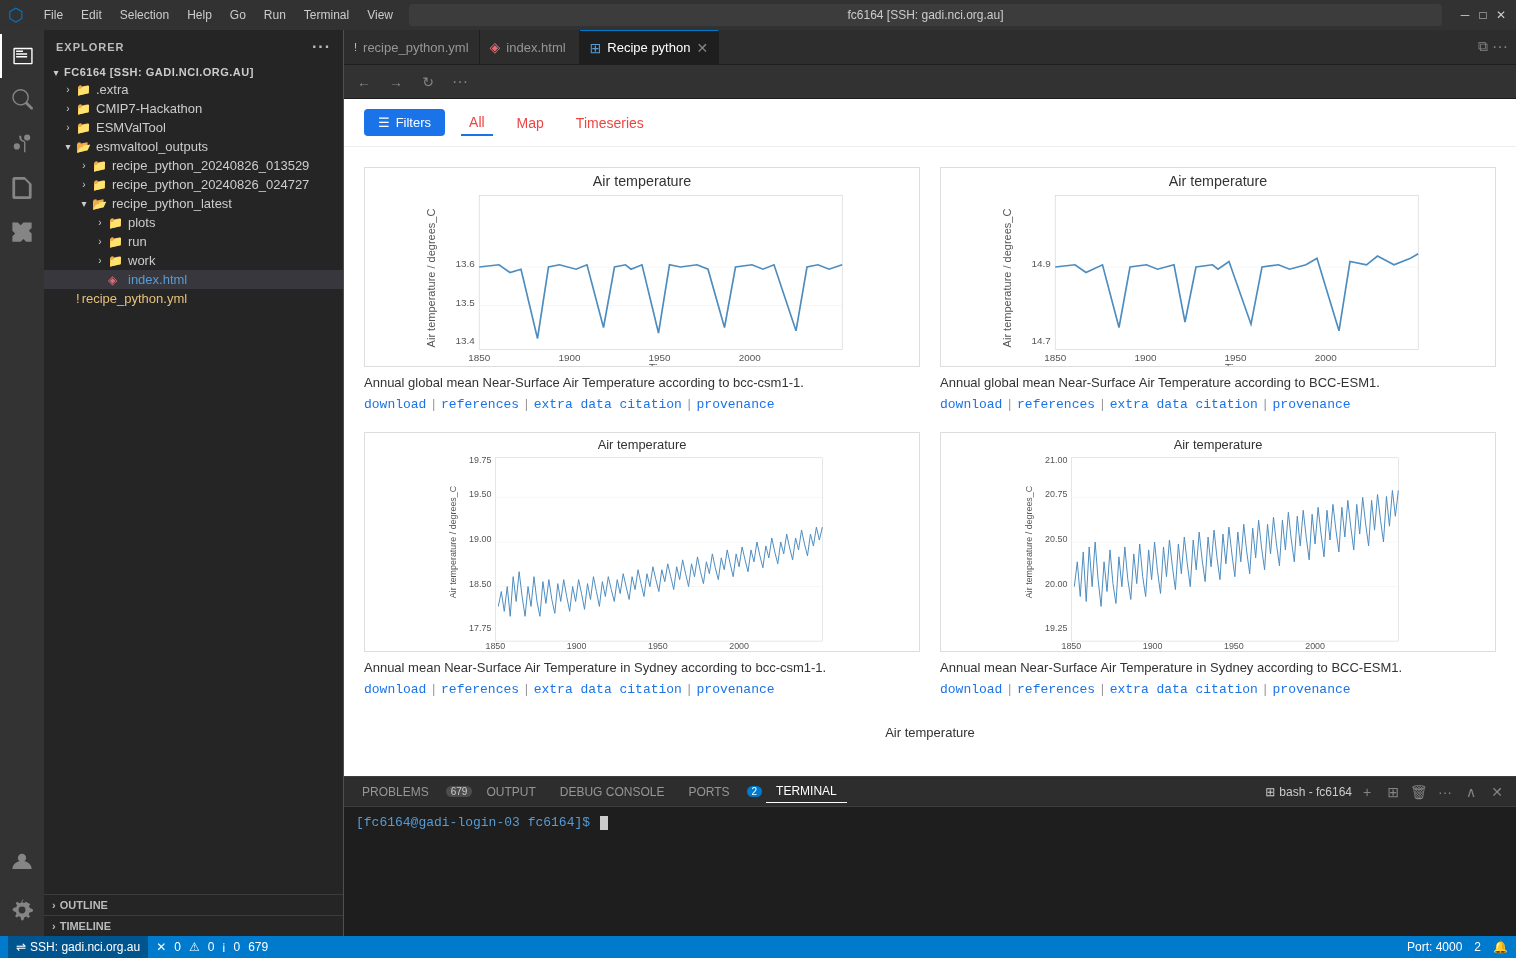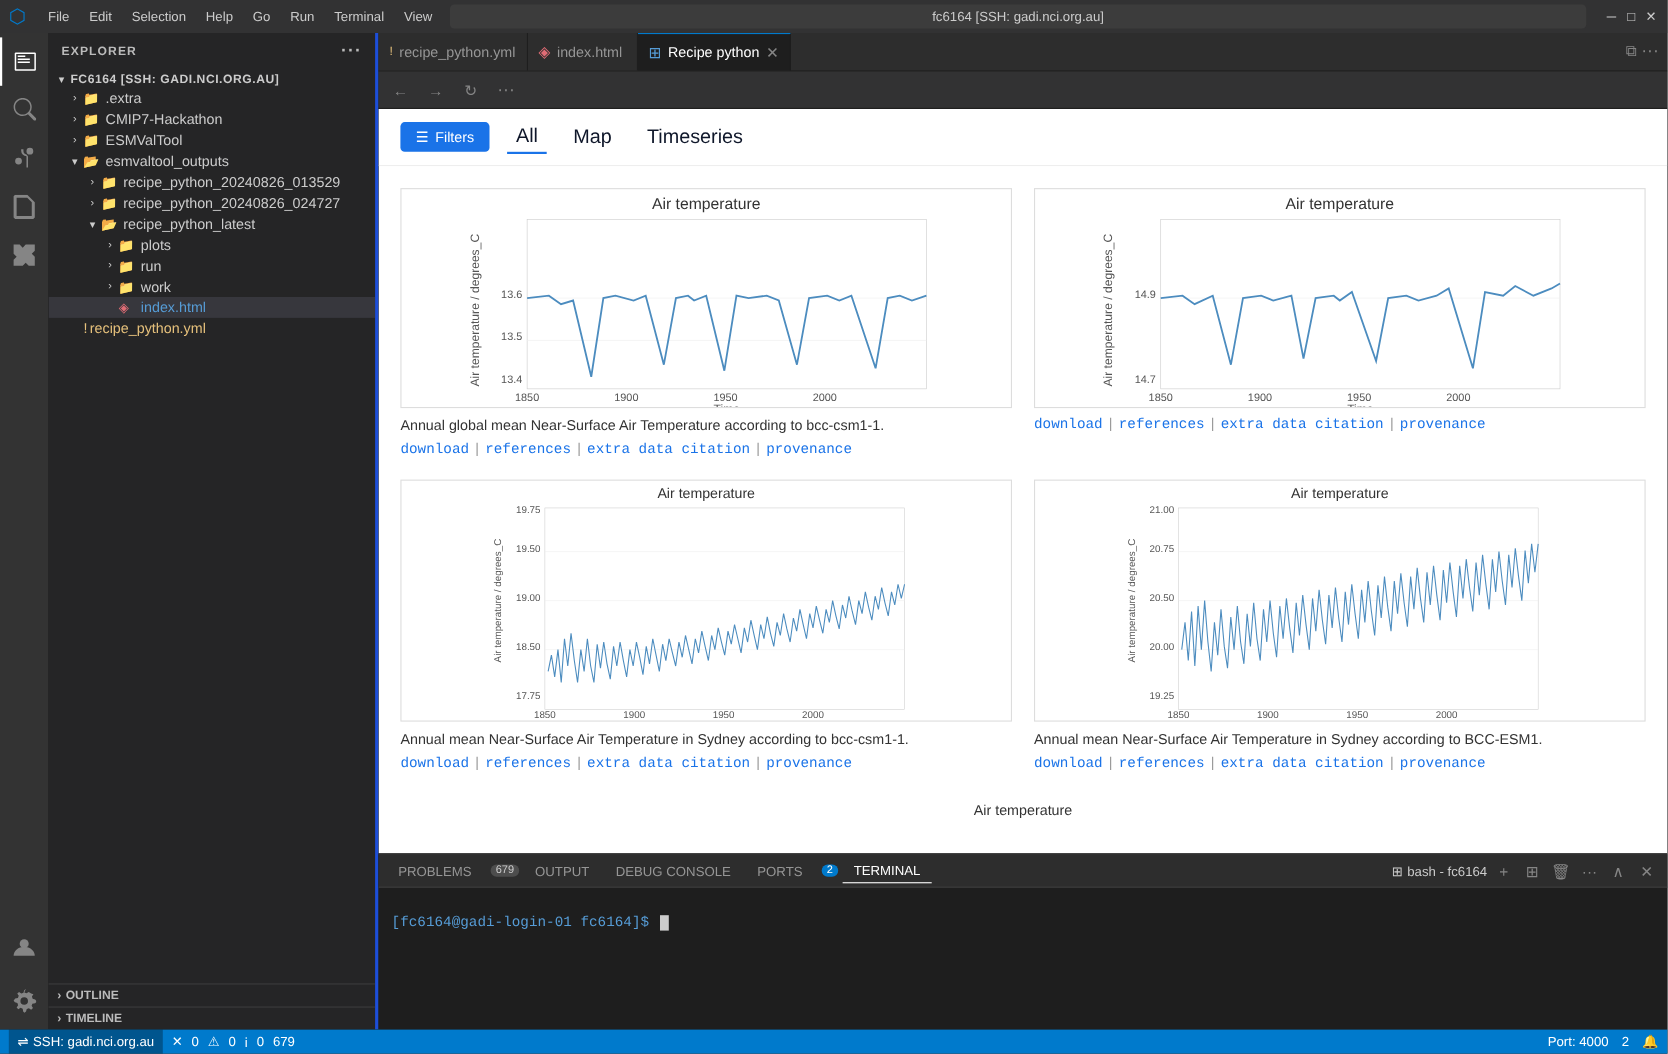--- a/index.html
+++ b/index.html
@@ -15,21 +15,21 @@
 
     
     .main-container { display: flex; flex: 1; overflow: hidden; }
 
     
     .activity-bar { width: 44px; background: #333333; display: flex; flex-direction: column; align-items: center; padding-top: 4px; flex-shrink: 0; }
     .activity-icon { width: 44px; height: 44px; display: flex; align-items: center; justify-content: center; cursor: pointer; color: #858585; font-size: 18px; position: relative; }
     .activity-icon.active { color: #ffffff; border-left: 2px solid #ffffff; }
 
     
-    .sidebar { width: 300px; background: #252526; flex-shrink: 0; display: flex; flex-direction: column; overflow: hidden; border-right: 3px solid #1d4ed8; }
+    .sidebar { width: 300px; background: #252526; flex-shrink: 0; display: flex; flex-direction: column; overflow: hidden; border-right: 1px solid #1d4ed8; }
     .sidebar-header { padding: 8px 12px; font-size: 11px; font-weight: 600; letter-spacing: 1px; text-transform: uppercase; color: #bbbbbb; display: flex; justify-content: space-between; align-items: center; }
     .sidebar-content { flex: 1; overflow-y: auto; font-size: 13px; }
     .tree-item { display: flex; align-items: center; padding: 2px 0 2px 0; cursor: pointer; white-space: nowrap; }
     .tree-item.active { background: #37373d; }
     .tree-indent { display: inline-block; }
     .tree-arrow { width: 16px; display: inline-flex; align-items: center; justify-content: center; color: #cccccc; font-size: 10px; flex-shrink: 0; }
     .tree-icon { width: 16px; margin-right: 4px; font-size: 12px; flex-shrink: 0; }
     .tree-label { font-size: 13px; color: #cccccc; }
     .tree-label.yaml { color: #e5c07b; }
     .tree-label.active-file { color: #569cd6; }
@@ -44,40 +44,40 @@
     .browser-toolbar { height: 34px; background: #323233; display: flex; align-items: center; gap: 8px; padding: 0 8px; flex-shrink: 0; border-bottom: 1px solid #1e1e1e; }
     .nav-btn { width: 24px; height: 24px; display: flex; align-items: center; justify-content: center; color: #858585; cursor: pointer; border-radius: 3px; font-size: 14px; }
     .url-bar { flex: 1; background: #3c3c3c; border-radius: 4px; height: 24px; display: flex; align-items: center; padding: 0 8px; font-size: 12px; color: #cccccc; }
 
     
     .content-area { flex: 1; background: #ffffff; overflow-y: auto; overflow-x: hidden; }
 
     
     .filter-bar { padding: 10px 20px; display: flex; gap: 16px; align-items: center; background: #fff; border-bottom: 1px solid #eee; flex-shrink: 0; }
     .filter-btn { background: #1a73e8; color: white; border: none; border-radius: 4px; padding: 6px 14px; font-size: 13px; cursor: pointer; display: flex; align-items: center; gap: 6px; }
-    .filter-tab { color: #0f172a; background: none; border: none; font-size: 18px; cursor: pointer; padding: 4px 8px; text-align: right; }
+    .filter-tab { color: #ef4444; background: none; border: none; font-size: 14px; cursor: pointer; padding: 4px 8px; text-align: right; }
     .filter-tab.active { border-bottom: 2px solid #1a73e8; }
 
     
     .charts-grid { display: grid; grid-template-columns: 1fr 1fr; gap: 20px; padding: 20px; }
     .chart-card { display: flex; flex-direction: column; }
     .chart-desc { font-size: 13px; color: #333; margin-top: 8px; }
     .chart-links { font-size: 13px; margin-top: 6px; }
     .chart-links a { color: #1a73e8; text-decoration: none; font-family: Liberation Mono, monospace; }
     .chart-links span { color: #999; margin: 0 2px; }
 
     
     .chart-svg { width: 100%; height: 200px; }
 
     
     .status-bar { height: 22px; background: #007acc; display: flex; align-items: center; padding: 0 8px; font-size: 12px; color: #ffffff; flex-shrink: 0; gap: 8px; }
     .status-bar-right { margin-left: auto; display: flex; gap: 12px; align-items: center; }
 
     
-    .panel-area { height: 160px; background: #1e1e1e; border-top: 1px solid #3c3c3c; display: flex; flex-direction: column; flex-shrink: 0; gap: 16px; }
+    .panel-area { height: 160px; background: #1e1e1e; border-top: 1px solid #3c3c3c; display: flex; flex-direction: column; flex-shrink: 0; }
     .panel-tabs { display: flex; background: #2d2d2d; border-bottom: 1px solid #3c3c3c; height: 30px; align-items: center; padding: 0 8px; gap: 4px; }
     .panel-tab { padding: 4px 10px; font-size: 12px; cursor: pointer; color: #969696; }
     .panel-tab.active { color: #ffffff; border-bottom: 1px solid #ffffff; }
     .panel-badge { background: #4d4d4d; color: #cccccc; border-radius: 10px; padding: 0 5px; font-size: 10px; margin-left: 3px; }
     .panel-badge.blue { background: #007acc; color: white; }
     .panel-content { flex: 1; padding: 8px 12px; font-size: 13px; font-family: 'Courier New', monospace; color: #cccccc; overflow: hidden; }
     .panel-actions { margin-left: auto; display: flex; gap: 4px; }
     .panel-action-btn { width: 22px; height: 22px; display: flex; align-items: center; justify-content: center; cursor: pointer; color: #858585; font-size: 14px; }
     .browser-content { flex: 1; display: flex; flex-direction: column; overflow: hidden; }
 
@@ -355,20 +355,21 @@
               <text x="48" y="90" font-size="9" fill="#555" text-anchor="end">14.9</text>
               <rect x="52" y="25" width="330" height="140" fill="none" stroke="#ccc" stroke-width="0.5"></rect>
               <line x1="52" y1="90" x2="382" y2="90" stroke="#eee" stroke-width="0.5"></line>
               <text x="52" y="175" font-size="9" fill="#555" text-anchor="middle">1850</text>
               <text x="134" y="175" font-size="9" fill="#555" text-anchor="middle">1900</text>
               <text x="216" y="175" font-size="9" fill="#555" text-anchor="middle">1950</text>
               <text x="298" y="175" font-size="9" fill="#555" text-anchor="middle">2000</text>
               <text x="217" y="185" font-size="10" fill="#555" text-anchor="middle">Time</text>
               <polyline fill="none" stroke="#4c8cbf" stroke-width="1.5" points="52,90 70,88 80,95 95,88 110,145 120,90 135,88 145,92 160,88 170,140 180,90 195,88 200,92 210,85 230,142 240,90 255,88 265,92 280,88 290,82 310,148 320,85 335,88 345,80 360,88 375,82 382,78"></polyline>
             </svg>
+            <p class="chart-desc">Annual global mean Near-Surface Air Temperature according to BCC-ESM1.</p>
             <div class="chart-links">
               <a href="#">download</a>
               <span> | </span>
               <a href="#">references</a>
               <span> | </span>
               <a href="#">extra data citation</a>
               <span> | </span>
               <a href="#">provenance</a>
             </div>
           </div>
@@ -464,21 +465,21 @@
           </span>
           <span class="panel-action-btn">+</span>
           <span class="panel-action-btn">⊞</span>
           <span class="panel-action-btn">🗑</span>
           <span class="panel-action-btn">···</span>
           <span class="panel-action-btn">∧</span>
           <span class="panel-action-btn">✕</span>
         </div>
       </div>
       <div class="panel-content">
-        <span style="color:#569cd6;">[fc6164@gadi-login-01 fc6164]$</span>
+        <span style="color:#569cd6;">[fc6164@gadi-login-03 fc6164]$</span>
         <span style="display:inline-block; width:8px; height:14px; background:#cccccc; margin-left:2px; vertical-align:middle;"></span>
       </div>
     </div>
   </div>
 </div>
 
 <div class="status-bar">
   <span style="background: rgba(0,0,0,0.3); padding: 0 8px; display:flex; align-items:center; gap:4px; height:22px;">
     <span>⇌</span>
     <span>SSH: gadi.nci.org.au</span>

